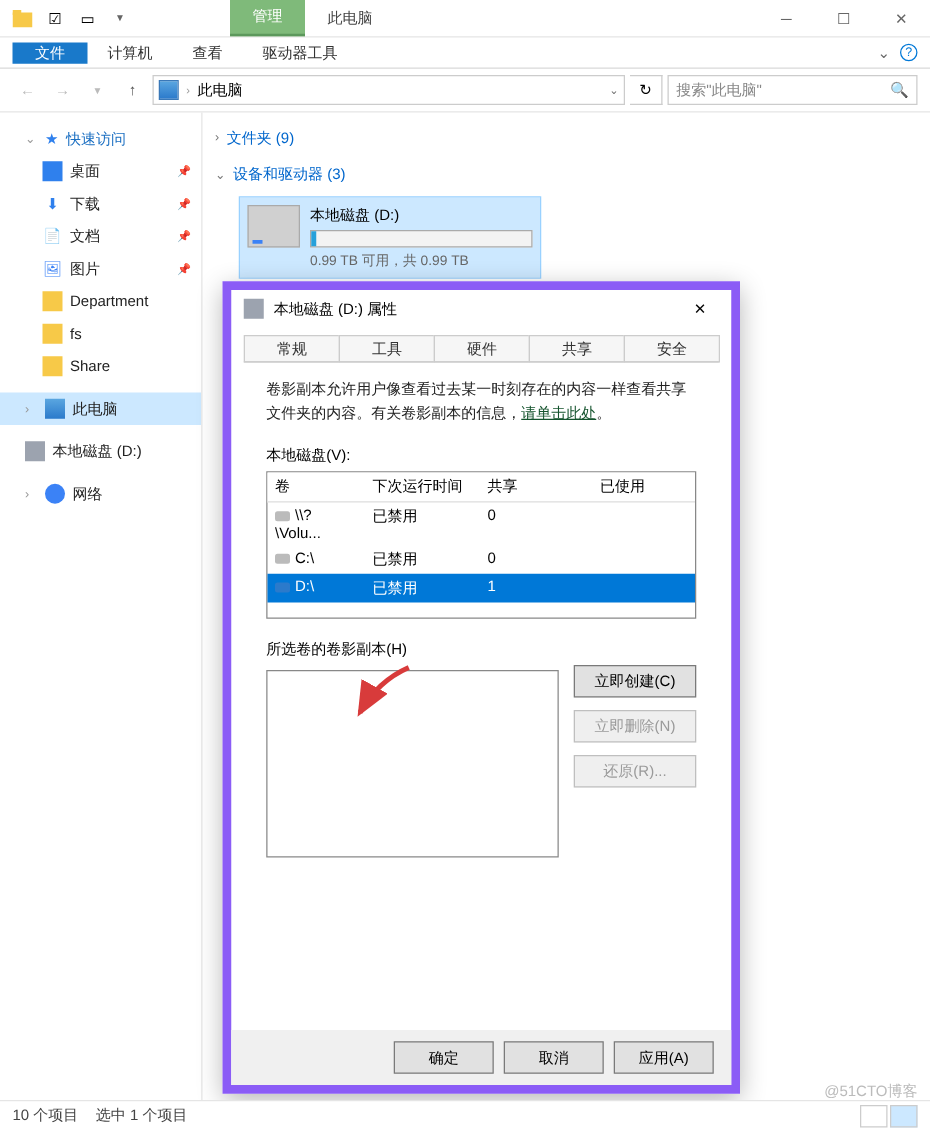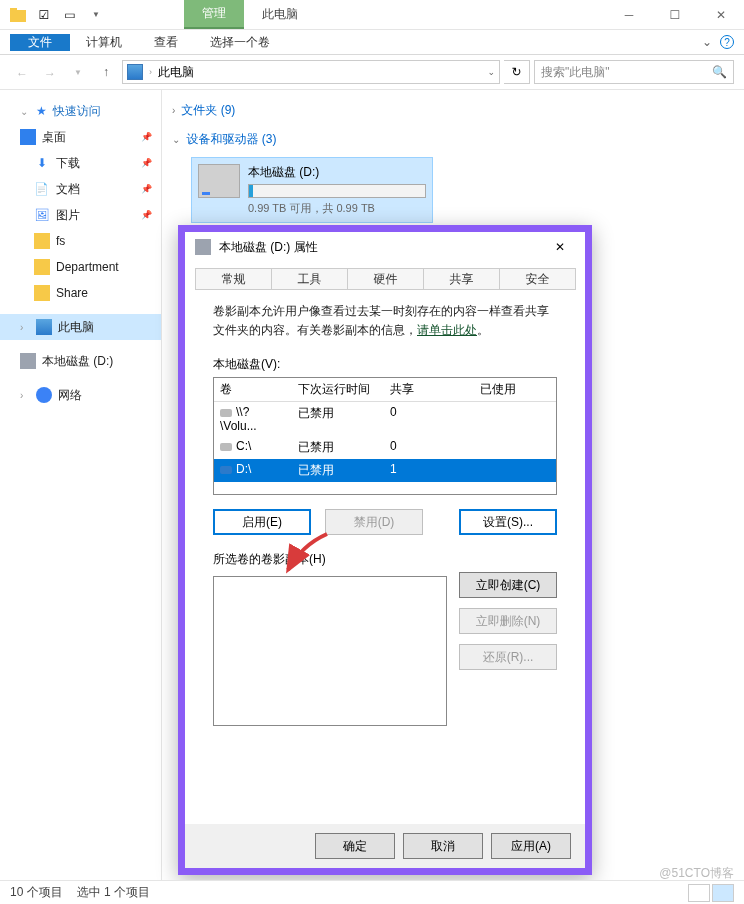--- a/index.html
+++ b/index.html
@@ -120,21 +120,21 @@
     <div class="sysbtn">─</div>
     <div class="sysbtn">☐</div>
     <div class="sysbtn">✕</div>
   </div>
 </div>
 
 <div class="ribbonrow">
   <div class="filetab">文件</div>
   <div class="rtab">计算机</div>
   <div class="rtab">查看</div>
-  <div class="rtab">选择一个卷</div>
+  <div class="rtab">驱动器工具</div>
   <div class="help">
     <span style="color:#666">⌄</span>
     <span style="border:1px solid #0078d7;border-radius:50%;width:14px;height:14px;display:inline-flex;align-items:center;justify-content:center;font-size:10px">?</span>
   </div>
 </div>
 
 <div class="navbar">
   <div class="navbtn disabled">←</div>
   <div class="navbtn disabled">→</div>
   <div class="navbtn disabled" style="font-size:8px">▼</div>
@@ -152,21 +152,21 @@
   </div>
 </div>
 
 <div class="mainarea">
   <div class="sidebar">
     <div class="sb-item">
         <span class="chev">⌄</span>
         <span style="color:#2f80ed">★</span>
         <span class="sb-qa">快速访问</span>
       </div>
-    <div class="sb-item" style="padding-left:20px">
+    <div class="sb-item" style="padding-left:34px">
         <span class="sb-icon ico-desktop"></span>
         <span>桌面</span>
         <span style="margin-left:auto;margin-right:8px;color:#888;font-size:9px">📌</span>
       </div>
     <div class="sb-item" style="padding-left:34px">
         <span class="sb-icon" style="color:#2f80ed">⬇</span>
         <span>下载</span>
         <span style="margin-left:auto;margin-right:8px;color:#888;font-size:9px">📌</span>
       </div>
     <div class="sb-item" style="padding-left:34px">
@@ -174,25 +174,25 @@
         <span>文档</span>
         <span style="margin-left:auto;margin-right:8px;color:#888;font-size:9px">📌</span>
       </div>
     <div class="sb-item" style="padding-left:34px">
         <span class="sb-icon" style="color:#3b82f6">🖼</span>
         <span>图片</span>
         <span style="margin-left:auto;margin-right:8px;color:#888;font-size:9px">📌</span>
       </div>
     <div class="sb-item" style="padding-left:34px">
         <span class="sb-icon ico-folder"></span>
+        <span>Department</span>
+      </div>
+    <div class="sb-item" style="padding-left:34px">
+        <span class="sb-icon ico-folder"></span>
         <span>fs</span>
-      </div>
-    <div class="sb-item" style="padding-left:34px">
-        <span class="sb-icon ico-folder"></span>
-        <span>Department</span>
       </div>
     <div class="sb-item" style="padding-left:34px">
         <span class="sb-icon ico-folder"></span>
         <span>Share</span>
       </div>
     <div style="height:8px"></div>
     <div class="sb-item active">
         <span class="chev">›</span>
         <span class="sb-icon" style="background:linear-gradient(#5aa6e0,#2b7acb)"></span>
         <span>此电脑</span>
@@ -274,25 +274,20 @@
             <div class="c4"></div>
           </div>
         <div class="vol-row sel">
             <div class="c1"><span class="vol-ico blue"></span><span>D:\</span></div>
             <div class="c2">已禁用</div>
             <div class="c3">1</div>
             <div class="c4"></div>
           </div>
       </div>
     </div>
-    <div class="btnrow">
-      <div class="winbtn primary">启用(E)</div>
-      <div class="winbtn disabled">禁用(D)</div>
-      <div class="winbtn primary" style="margin-left:auto">设置(S)...</div>
-    </div>
     <div class="lbl">所选卷的卷影副本(H)</div>
     <div class="hsplit">
       <div class="shadow-box" style="flex:1"></div>
       <div class="rightcol">
         <div class="winbtn">立即创建(C)</div>
         <div class="winbtn disabled">立即删除(N)</div>
         <div class="winbtn disabled">还原(R)...</div>
       </div>
     </div>
   </div>

